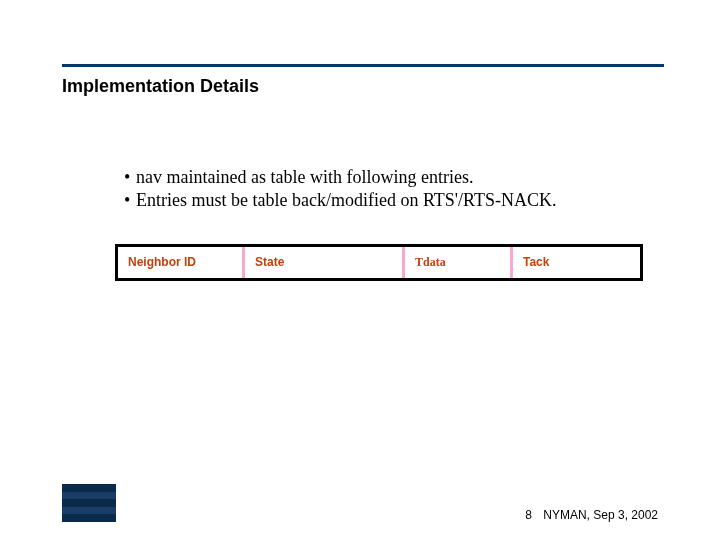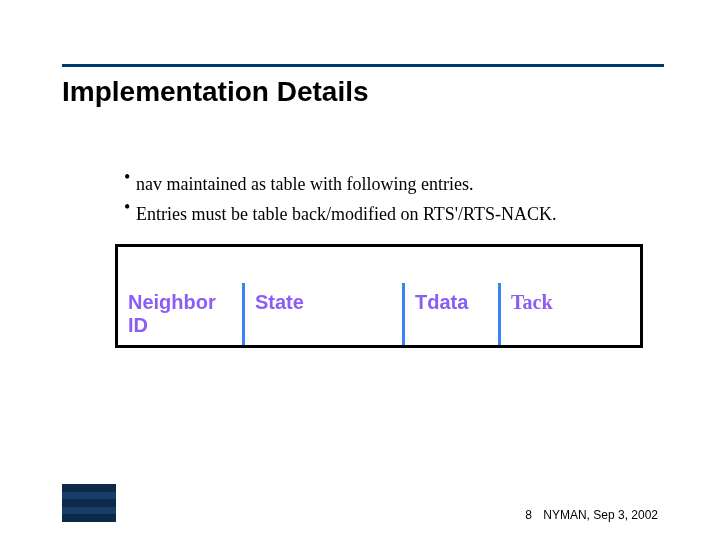--- a/index.html
+++ b/index.html
@@ -1,31 +1,31 @@
 <!DOCTYPE html>
 <html><head>
   <meta charset="utf-8">
   <style>
     * { margin: 0; padding: 0; box-sizing: border-box; }
     html, body { width: 720px; height: 540px; background: #fff; font-family: Arial, Helvetica, sans-serif; }
     .slide { position: relative; width: 720px; height: 540px; }
     .header-rule { position: absolute; top: 64px; left: 62px; width: 602px; height: 3px; background: #003a6b; }
-    .title { position: absolute; top: 76px; left: 62px; font-size: 28px; font-weight: bold; color: #000; }
+    .title { position: absolute; top: 76px; left: 62px; font-size: 18px; font-weight: bold; color: #000; }
     .bullets { position: absolute; top: 166px; left: 124px; width: 520px; font-family: "Times New Roman", Times, serif; font-size: 18px; color: #000; line-height: 1.25; }
     .bullets .row { display: flex; }
     .bullets .dot { width: 12px; flex: 0 0 12px; }
-    .bullets .text { flex: 1; margin-top: 7px; }
+    .bullets .text { flex: 1; }
     .tbl-wrap { position: absolute; top: 244px; left: 115px; width: 528px; border: 3px solid #000; }
     .tbl { display: flex; }
-    .tbl .cell { padding: 8px 10px; font-size: 20px; font-weight: bold; color: #8b5cf6; margin-top: 36px; }
-    .tbl .cell + .cell { border-left: 3px solid #3b82f6; }
+    .tbl .cell { padding: 8px 10px; font-size: 12px; font-weight: bold; color: #c2410c; }
+    .tbl .cell + .cell { border-left: 3px solid #f9a8d4; }
     .c1 { width: 124px; }
     .c2 { width: 160px; }
-    .c3 { width: 96px; }
-    .c4 { flex: 1; font-family: Liberation Serif, serif; }
+    .c3 { width: 108px; font-family: Liberation Serif, serif; }
+    .c4 { flex: 1; }
     .logo { position: absolute; left: 62px; bottom: 18px; width: 54px; height: 38px; background: linear-gradient(180deg,#0b2a4a 0 20%,#1a3d68 20% 40%,#0b2a4a 40% 60%,#1a3d68 60% 80%,#0b2a4a 80% 100%); }
     .footer { position: absolute; right: 62px; bottom: 18px; font-size: 12px; color: #000; }
     .footer .pg { margin-right: 8px; }
   </style>
 </head>
 <body>
 
 <div class="slide">
   <div class="header-rule"></div>
   <div class="title">Implementation Details</div>

